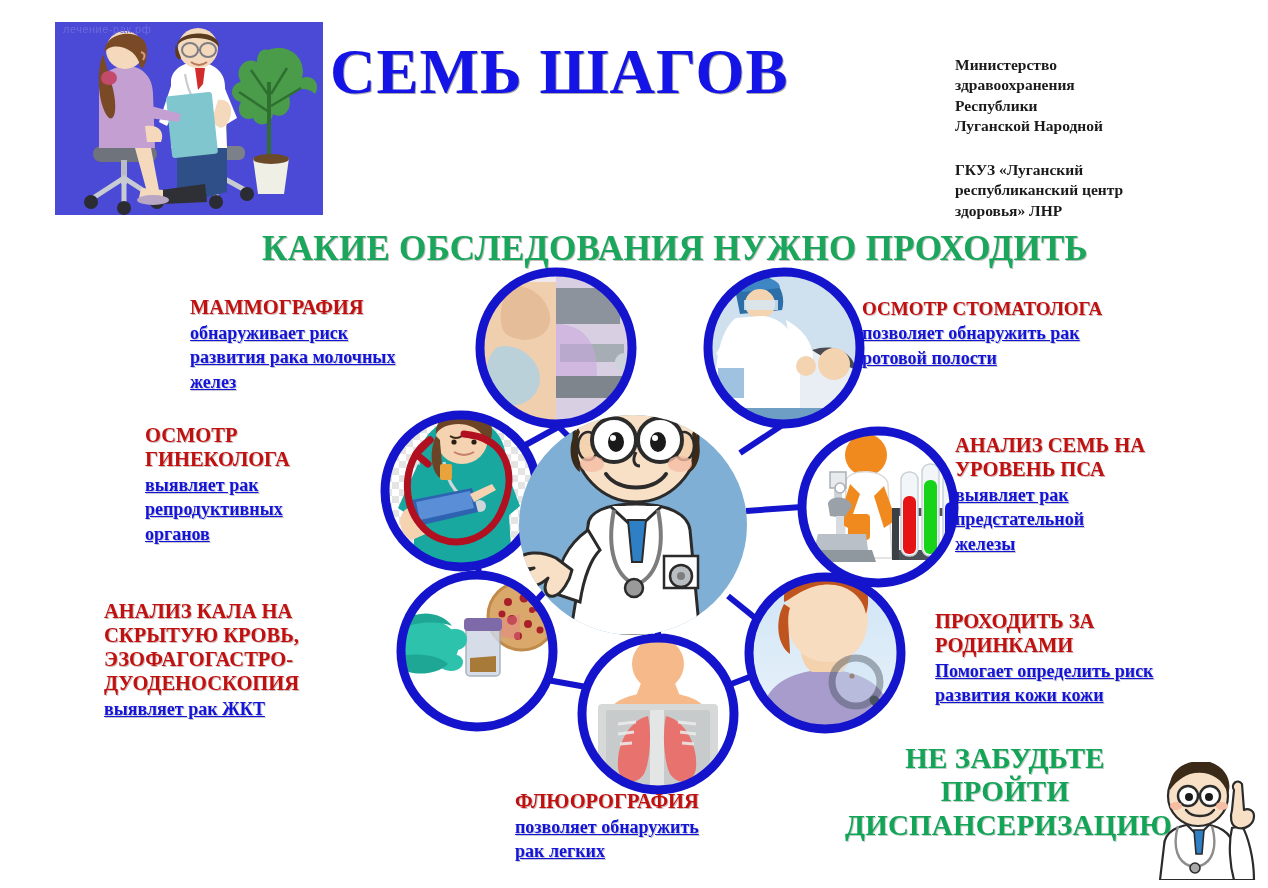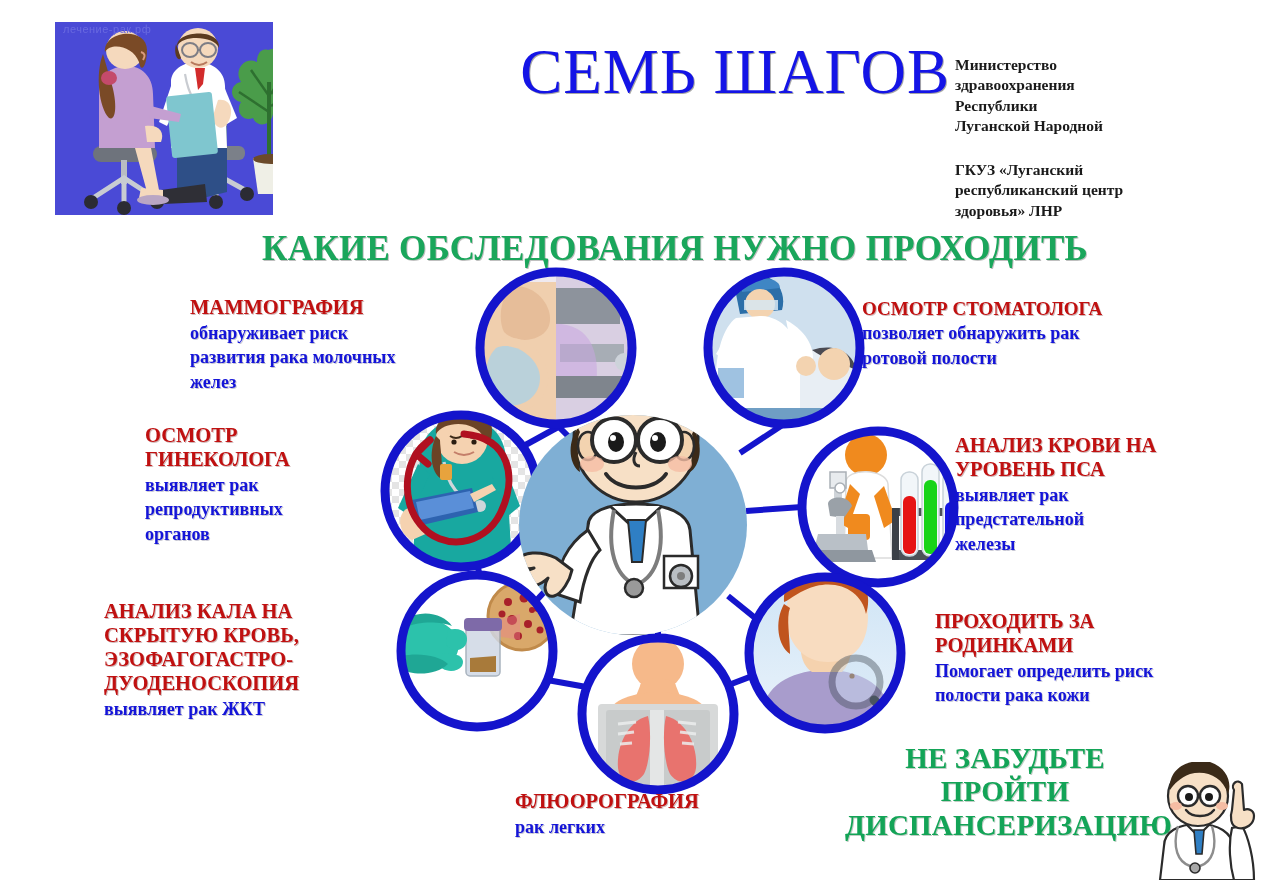--- a/index.html
+++ b/index.html
@@ -7,34 +7,34 @@
     width:1268px;height:888px;
     background:#ffffff;
     font-family:"Liberation Serif", serif;
     overflow:hidden;
     position:relative;
   }
   .poster{position:relative;width:1268px;height:888px;}
 
   
   .consult-img{
-    position:absolute;left:55px;top:22px;width:218px;height:193px;
+    position:absolute;left:55px;top:22px;width:268px;height:193px;
     background:#4848d8;overflow:hidden;
   }
   .consult-img .watermark{
     position:absolute;left:8px;top:1px;font-size:11px;color:#6a6ae0;
     letter-spacing:.5px;font-family:"Liberation Sans",sans-serif;
   }
   .cs-svg{position:absolute;left:0;top:0;}
 
   
   .main-title{
     position:absolute;left:330px;top:38px;width:620px;
-    text-align:right;color:#1414E6;
-    font-size:63px;font-weight:normal;line-height:1.08;
+    text-align:left;color:#1414E6;
+    font-size:63px;font-weight:bold;line-height:1.08;
     letter-spacing:1px;
     text-shadow:1px 1px 0 rgba(0,0,0,.35);
   }
   .ministry{
     position:absolute;left:955px;top:55px;width:262px;
     text-align:left;color:#1a1a1a;
     font-size:15.5px;font-weight:bold;line-height:1.32;
   }
   .ministry .blk2{margin-top:23px;}
   .subtitle{
@@ -48,21 +48,21 @@
   .lbl{position:absolute;line-height:1.2;}
   .lbl .h{
     color:#C01010;font-weight:bold;font-size:20.5px;line-height:1.17;
     text-shadow:1px 1px 0 rgba(90,0,0,.28);
     display:block;
   }
   .lbl .h.sm{font-size:19px;}
   .lbl .d{
     color:#1414D8;font-weight:bold;font-size:18px;line-height:1.25;
     text-shadow:1px 1px 0 rgba(0,0,60,.22);
-    display:block;margin-top:2px;
+    display:block;margin-top:2px;text-decoration:underline;
   }
   .lbl .gap{height:14px;}
 
   .cta{
     position:absolute;left:845px;top:742px;width:320px;
     text-align:center;color:#13A457;font-weight:bold;
     font-size:29px;line-height:1.15;letter-spacing:.2px;
     text-shadow:1px 1px 0 rgba(0,60,20,.25);
   }
 
@@ -463,45 +463,46 @@
 
   <div class="lbl" style="left:145px;top:424px;width:258px;">
     <span class="h">ОСМОТР</span>
     <span class="h">ГИНЕКОЛОГА</span>
     <span class="d">выявляет рак</span>
     <span class="d">репродуктивных</span>
     <span class="d">органов</span>
   </div>
 
   <div class="lbl" style="left:955px;top:434px;width:265px;">
-    <span class="h">АНАЛИЗ КРОВИ НА</span>
+    <span class="h">АНАЛИЗ СЕМЬ НА</span>
     <span class="h">УРОВЕНЬ ПСА</span>
     <span class="d">выявляет рак</span>
     <span class="d">предстательной</span>
     <span class="d">железы</span>
   </div>
 
   <div class="lbl" style="left:104px;top:600px;width:272px;">
     <span class="h">АНАЛИЗ КАЛА НА</span>
     <span class="h">СКРЫТУЮ КРОВЬ,</span>
     <span class="gap"></span>
     <span class="h">ЭЗОФАГОГАСТРО-</span>
     <span class="h">ДУОДЕНОСКОПИЯ</span>
     <span class="d">выявляет рак ЖКТ</span>
   </div>
 
   <div class="lbl" style="left:935px;top:610px;width:290px;">
     <span class="h">ПРОХОДИТЬ ЗА</span>
     <span class="h">РОДИНКАМИ</span>
     <span class="d">Помогает определить риск</span>
-    <span class="d">полости рака кожи</span>
+    <span class="d">развития кожи кожи</span>
   </div>
 
   <div class="lbl" style="left:515px;top:790px;width:300px;">
     <span class="h">ФЛЮОРОГРАФИЯ</span>
+    <span class="d">позволяет обнаружить</span>
     <span class="d">рак легких</span>
   </div>
 
   <div class="cta">
     <div>НЕ ЗАБУДЬТЕ</div>
     <div>ПРОЙТИ</div>
     <div>ДИСПАНСЕРИЗАЦИЮ</div>
   </div>
 
   <div class="doc-corner">

